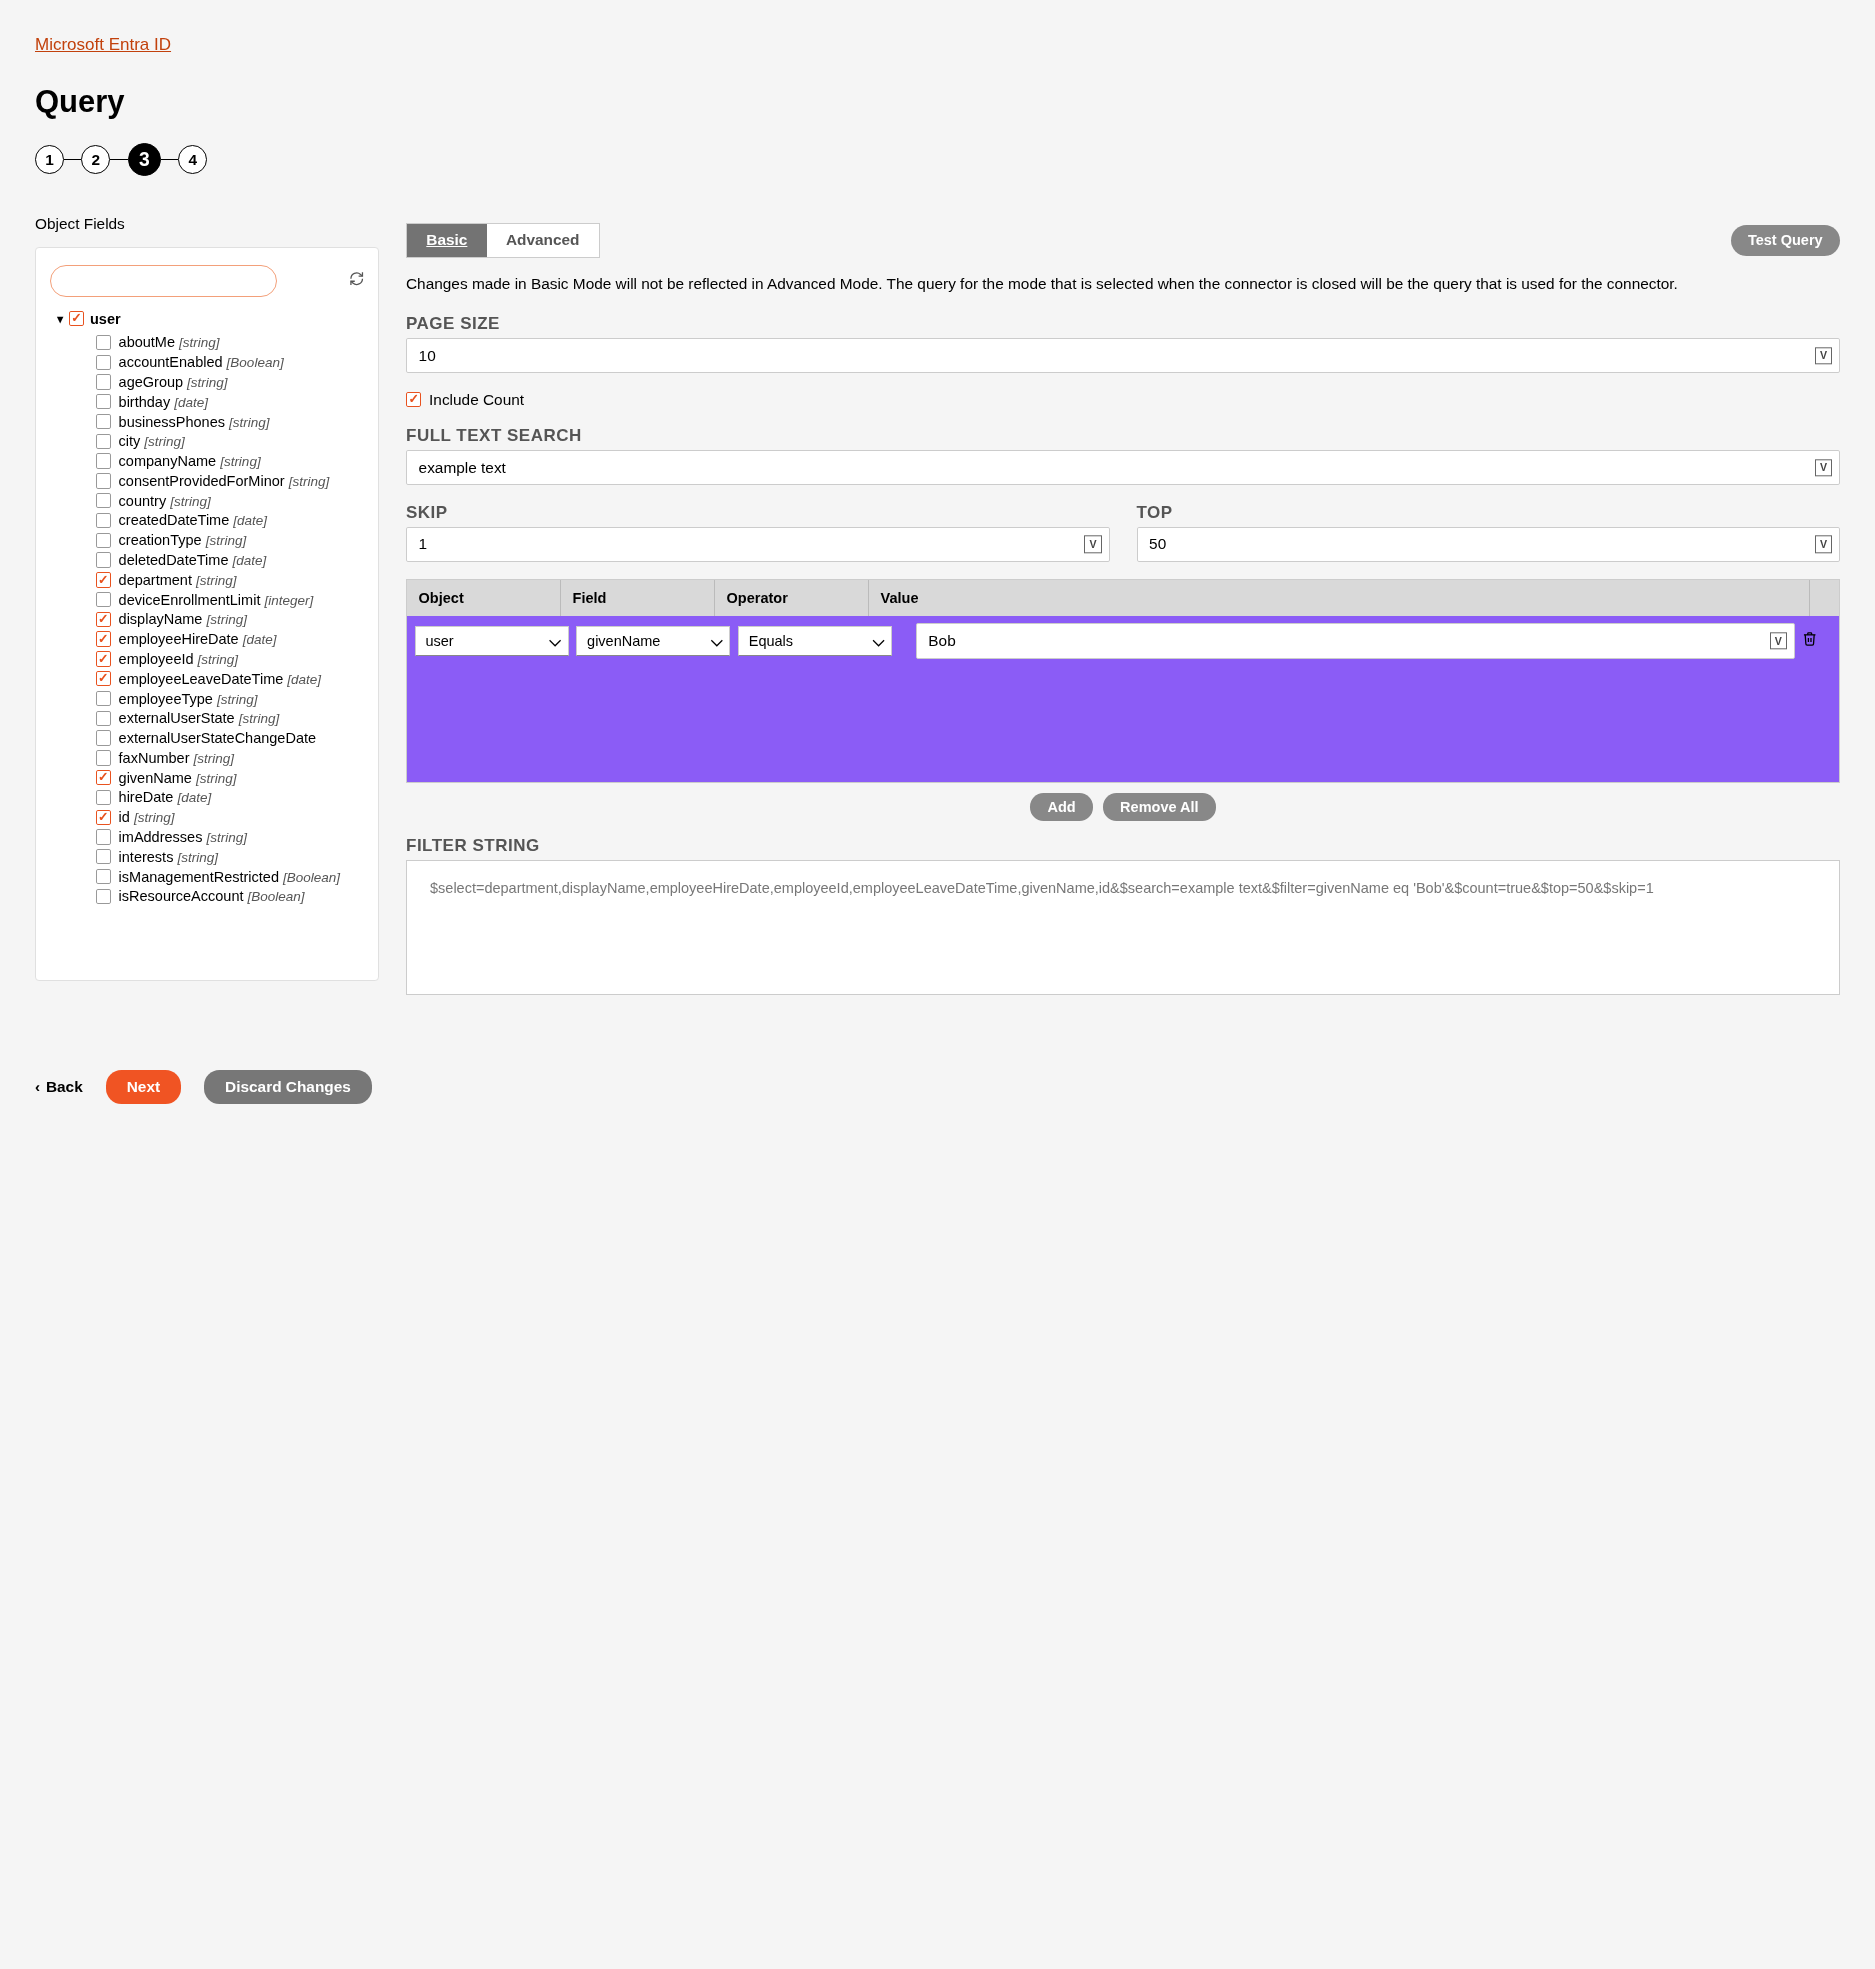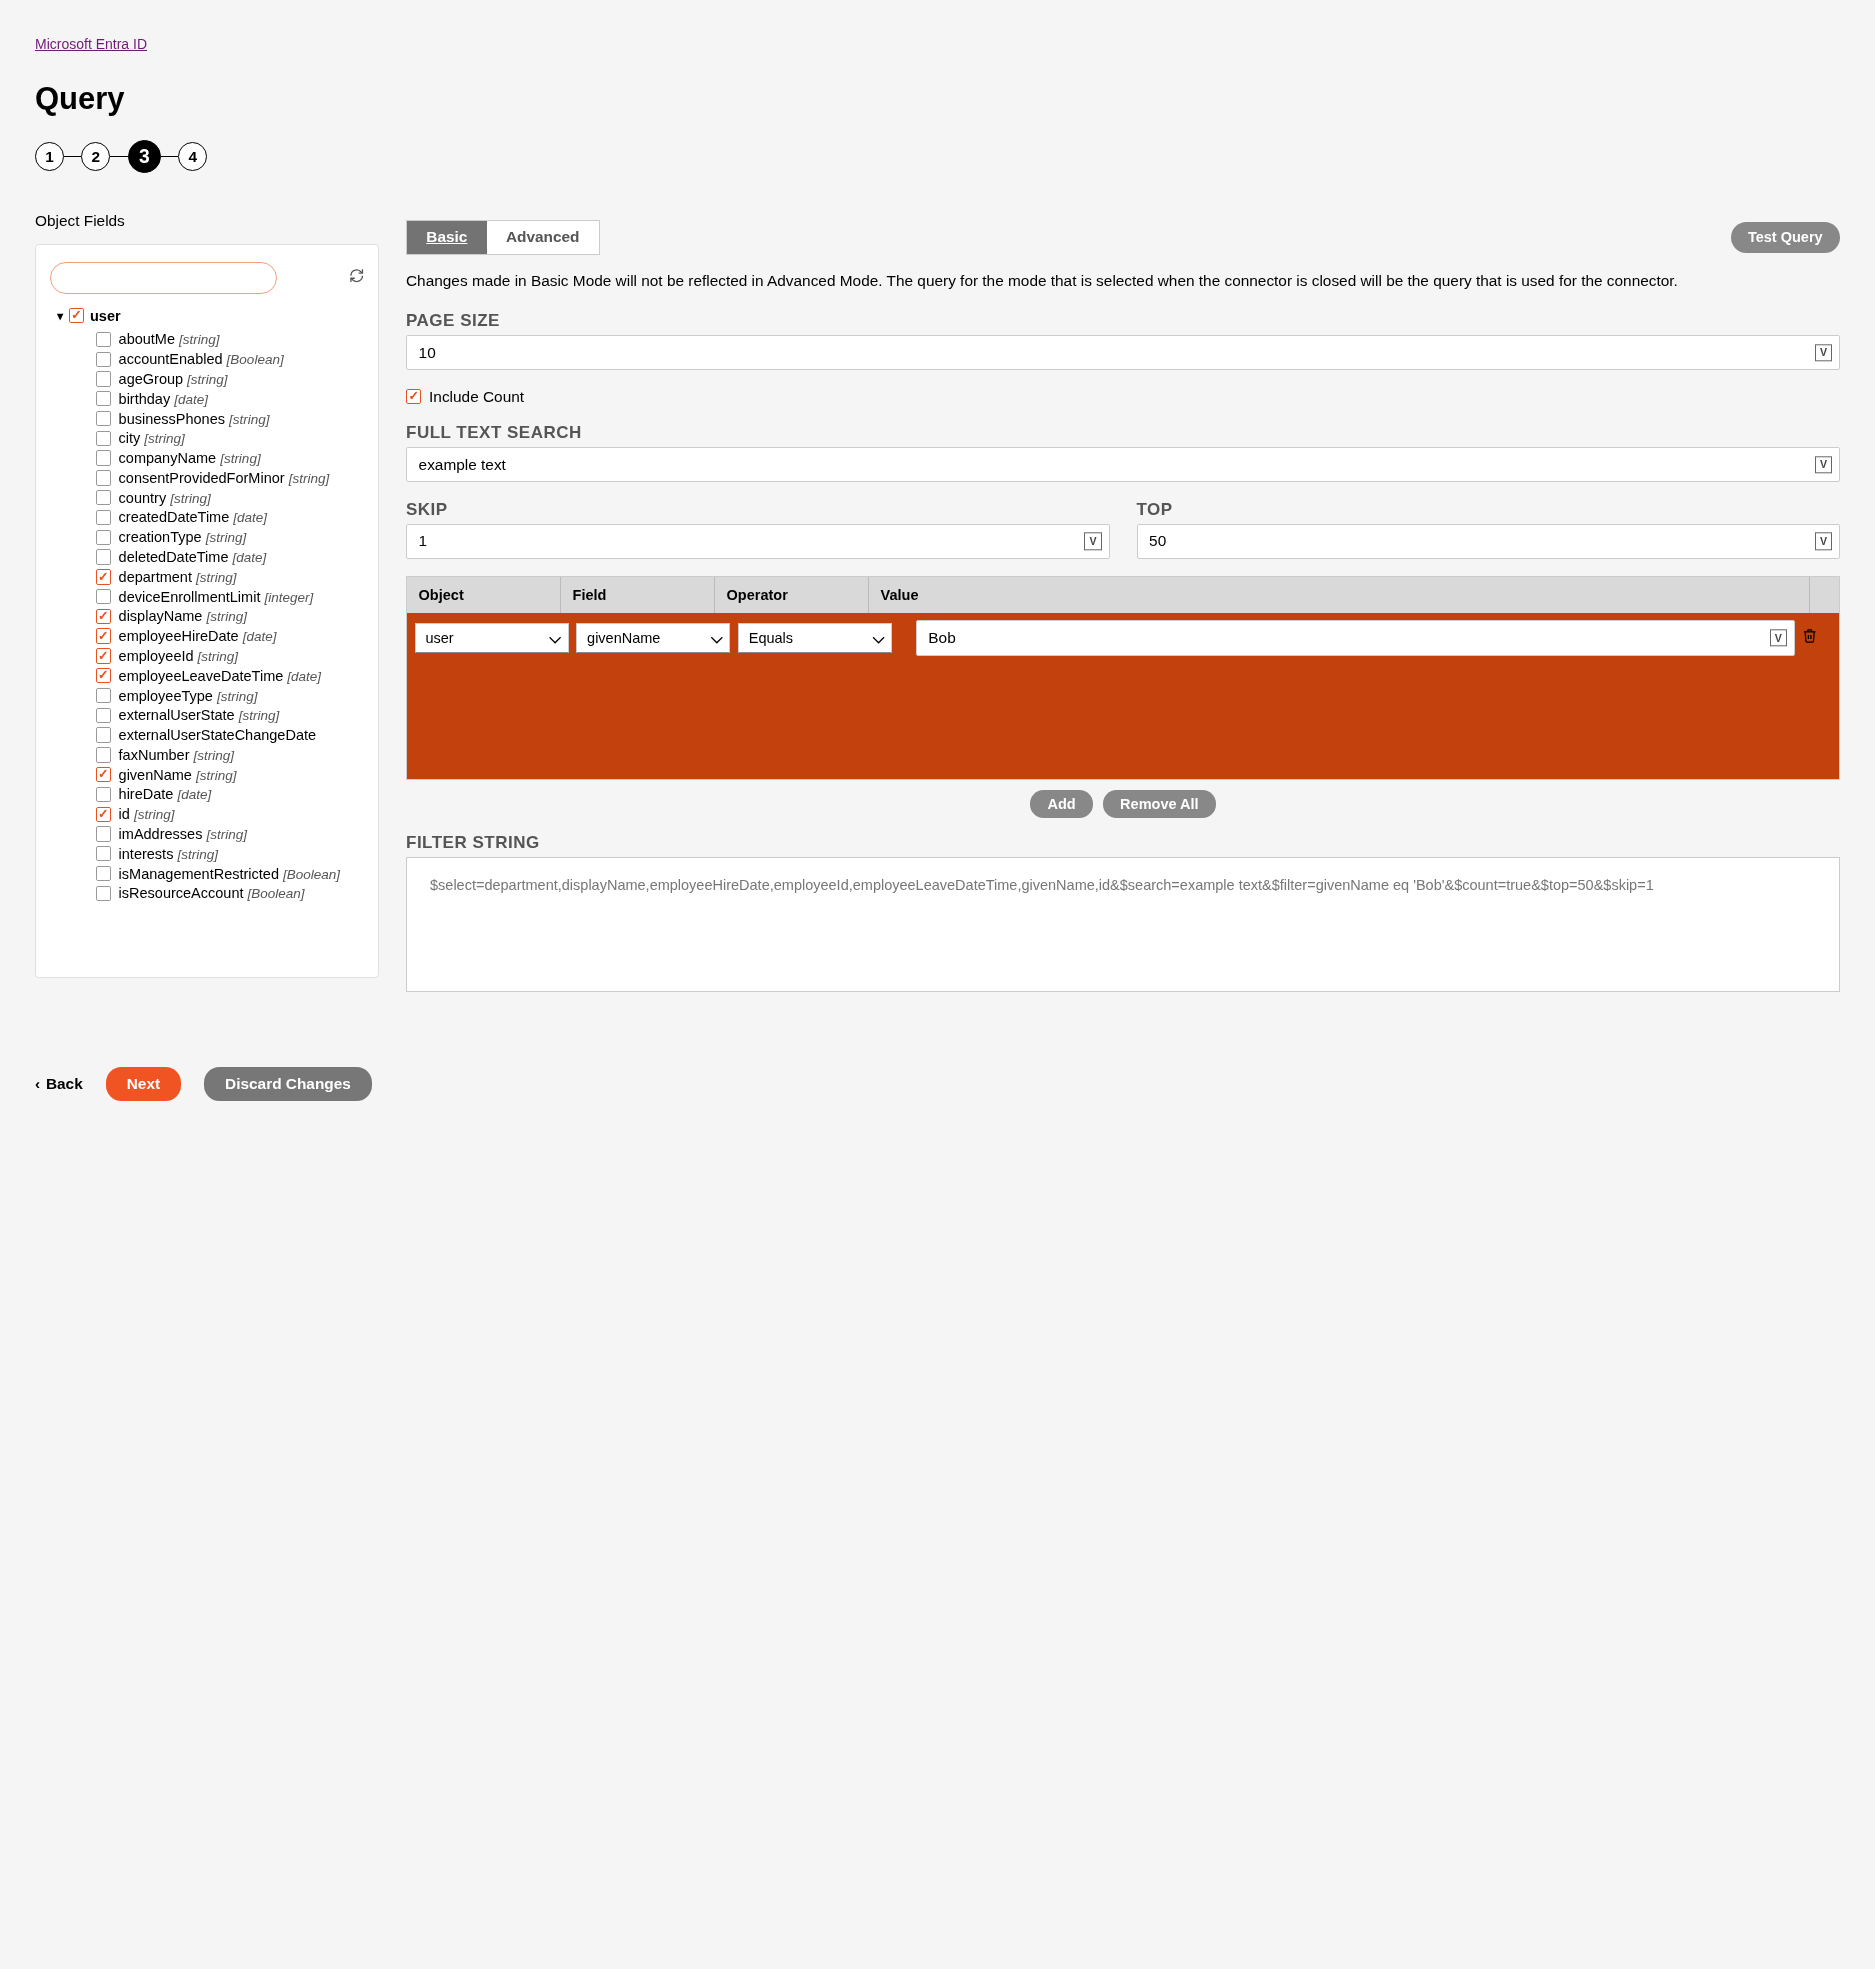--- a/index.html
+++ b/index.html
@@ -1,18 +1,18 @@
 <!DOCTYPE html>
 <html><head>
 <meta charset="utf-8">
 <style>
 * { box-sizing: border-box; margin: 0; padding: 0; }
 body { font-family: -apple-system, BlinkMacSystemFont, "Segoe UI", Helvetica, Arial, sans-serif; background: #f5f5f5; color: #000; font-size: 15.4px; padding: 35px; }
 
-.breadcrumb { font-size: 14px; text-decoration: underline; color: #701a75; margin-bottom: 29px; display: inline-block; }
+.breadcrumb { font-size: 17px; text-decoration: underline; color: #c2410c; margin-bottom: 29px; display: inline-block; }
 .page-title { font-size: 31px; font-weight: 600; margin-bottom: 23px; }
 
 .stepper { display: flex; align-items: center; margin-bottom: 39px; }
 .step { width: 29px; height: 29px; border: 1.9px solid #000; border-radius: 50%; display: flex; align-items: center; justify-content: center; font-weight: 700; font-size: 15.4px; background: #fff; }
 .step.active { background: #000; color: #fff; width: 33px; height: 33px; font-size: 19.3px; }
 .step-line { width: 17.4px; height: 1.9px; background: #000; }
 
 .main-row { display: flex; gap: 27px; }
 .left-col { width: 344px; flex-shrink: 0; }
 .right-col { flex: 1; }
@@ -50,21 +50,21 @@
 .text-input { width: 100%; border: 1px solid #ccc; background: #fff; padding: 7.7px 11.6px; font-size: 15.4px; border-radius: 1.9px; }
 .input-wrap { position: relative; }
 .input-wrap .v-marker { position: absolute; right: 7.7px; top: 50%; transform: translateY(-50%); border: 1px solid #666; width: 17.4px; height: 17.4px; display: flex; align-items: center; justify-content: center; font-size: 10.6px; font-weight: 700; color: #444; background: #fff; }
 
 .field-group { margin-bottom: 17.4px; }
 .include-count { display: flex; align-items: center; gap: 7.7px; margin-bottom: 17.4px; }
 
 .two-col { display: flex; gap: 27px; }
 .two-col > div { flex: 1; }
 
-.filter-table { border: 1px solid #ccc; background: #c2410c; margin-top: 17.4px; }
+.filter-table { border: 1px solid #ccc; background: #8b5cf6; margin-top: 17.4px; }
 .filter-head { display: flex; background: #d9d9d9; }
 .filter-head div { padding: 9.7px 11.6px; font-weight: 700; font-size: 14.5px; border-right: 1px solid #bbb; }
 .filter-head div:last-child { border-right: none; }
 .fcol-obj { width: 154px; }
 .fcol-field { width: 154px; }
 .fcol-op { width: 154px; }
 .fcol-val { flex: 1; padding-left: 16px; }
 .fcol-act { width: 29px; }
 .filter-row { display: flex; padding: 7.7px; gap: 7.7px; align-items: center; }
 .filter-select { border: 1px solid #ccc; border-bottom: 1.9px solid #888; padding: 5.8px 25px 5.8px 9.7px; font-size: 14.5px; background: #fff; appearance: none; position: relative; }

